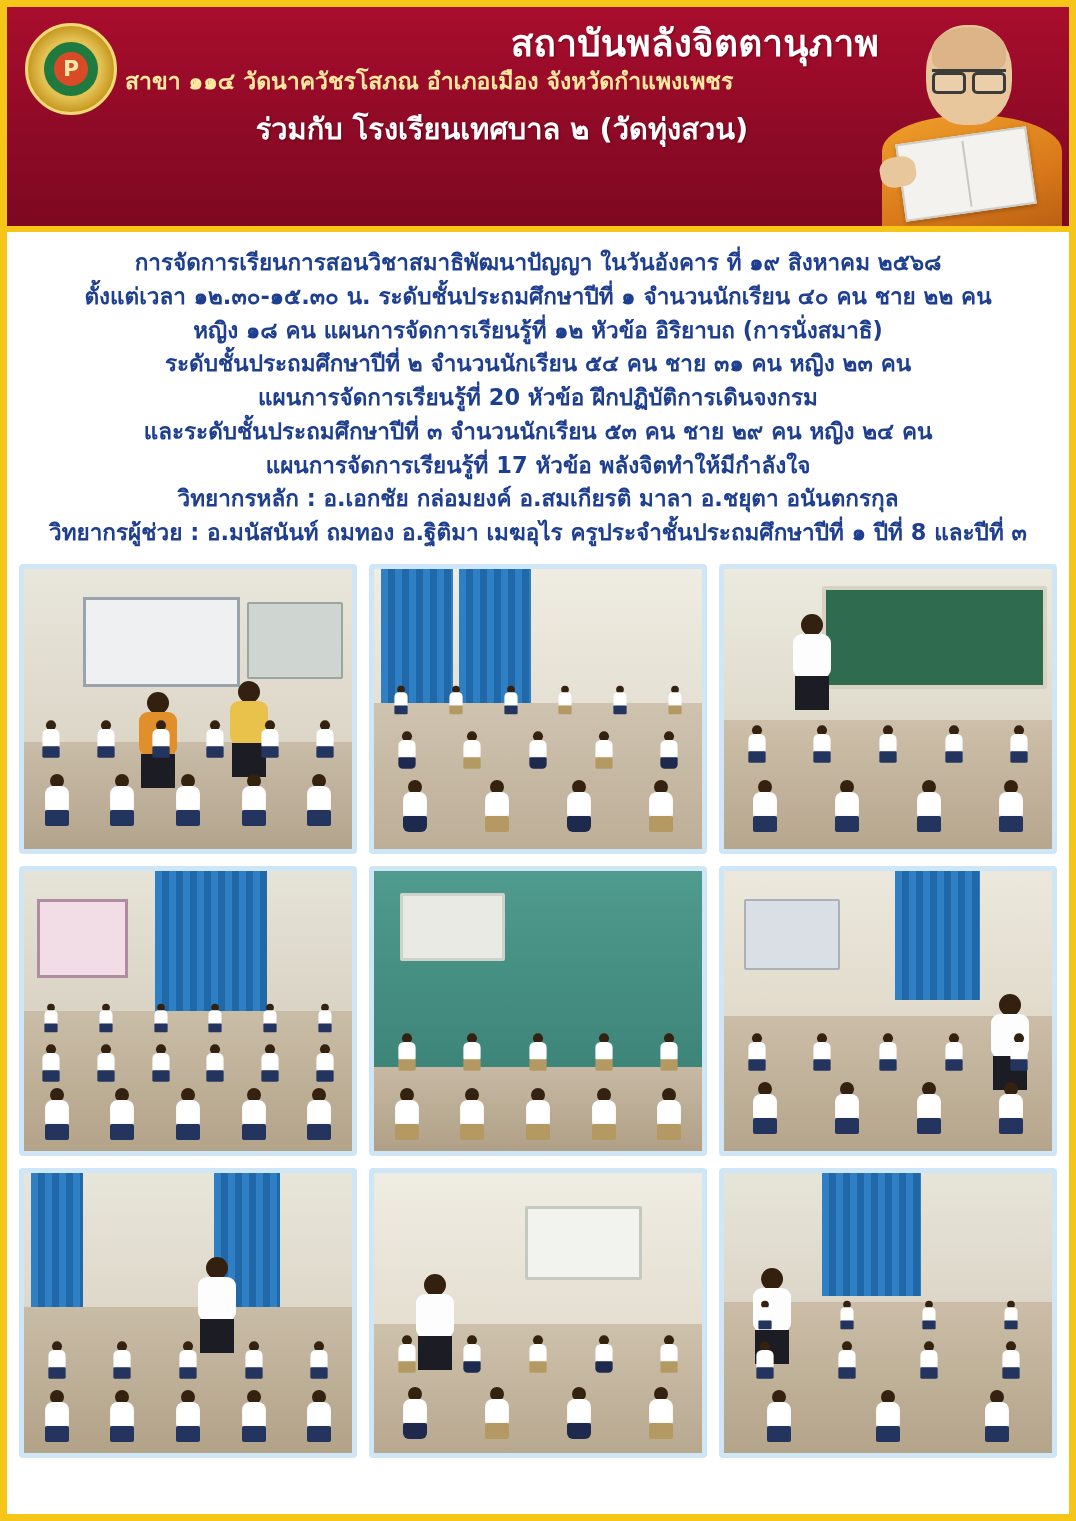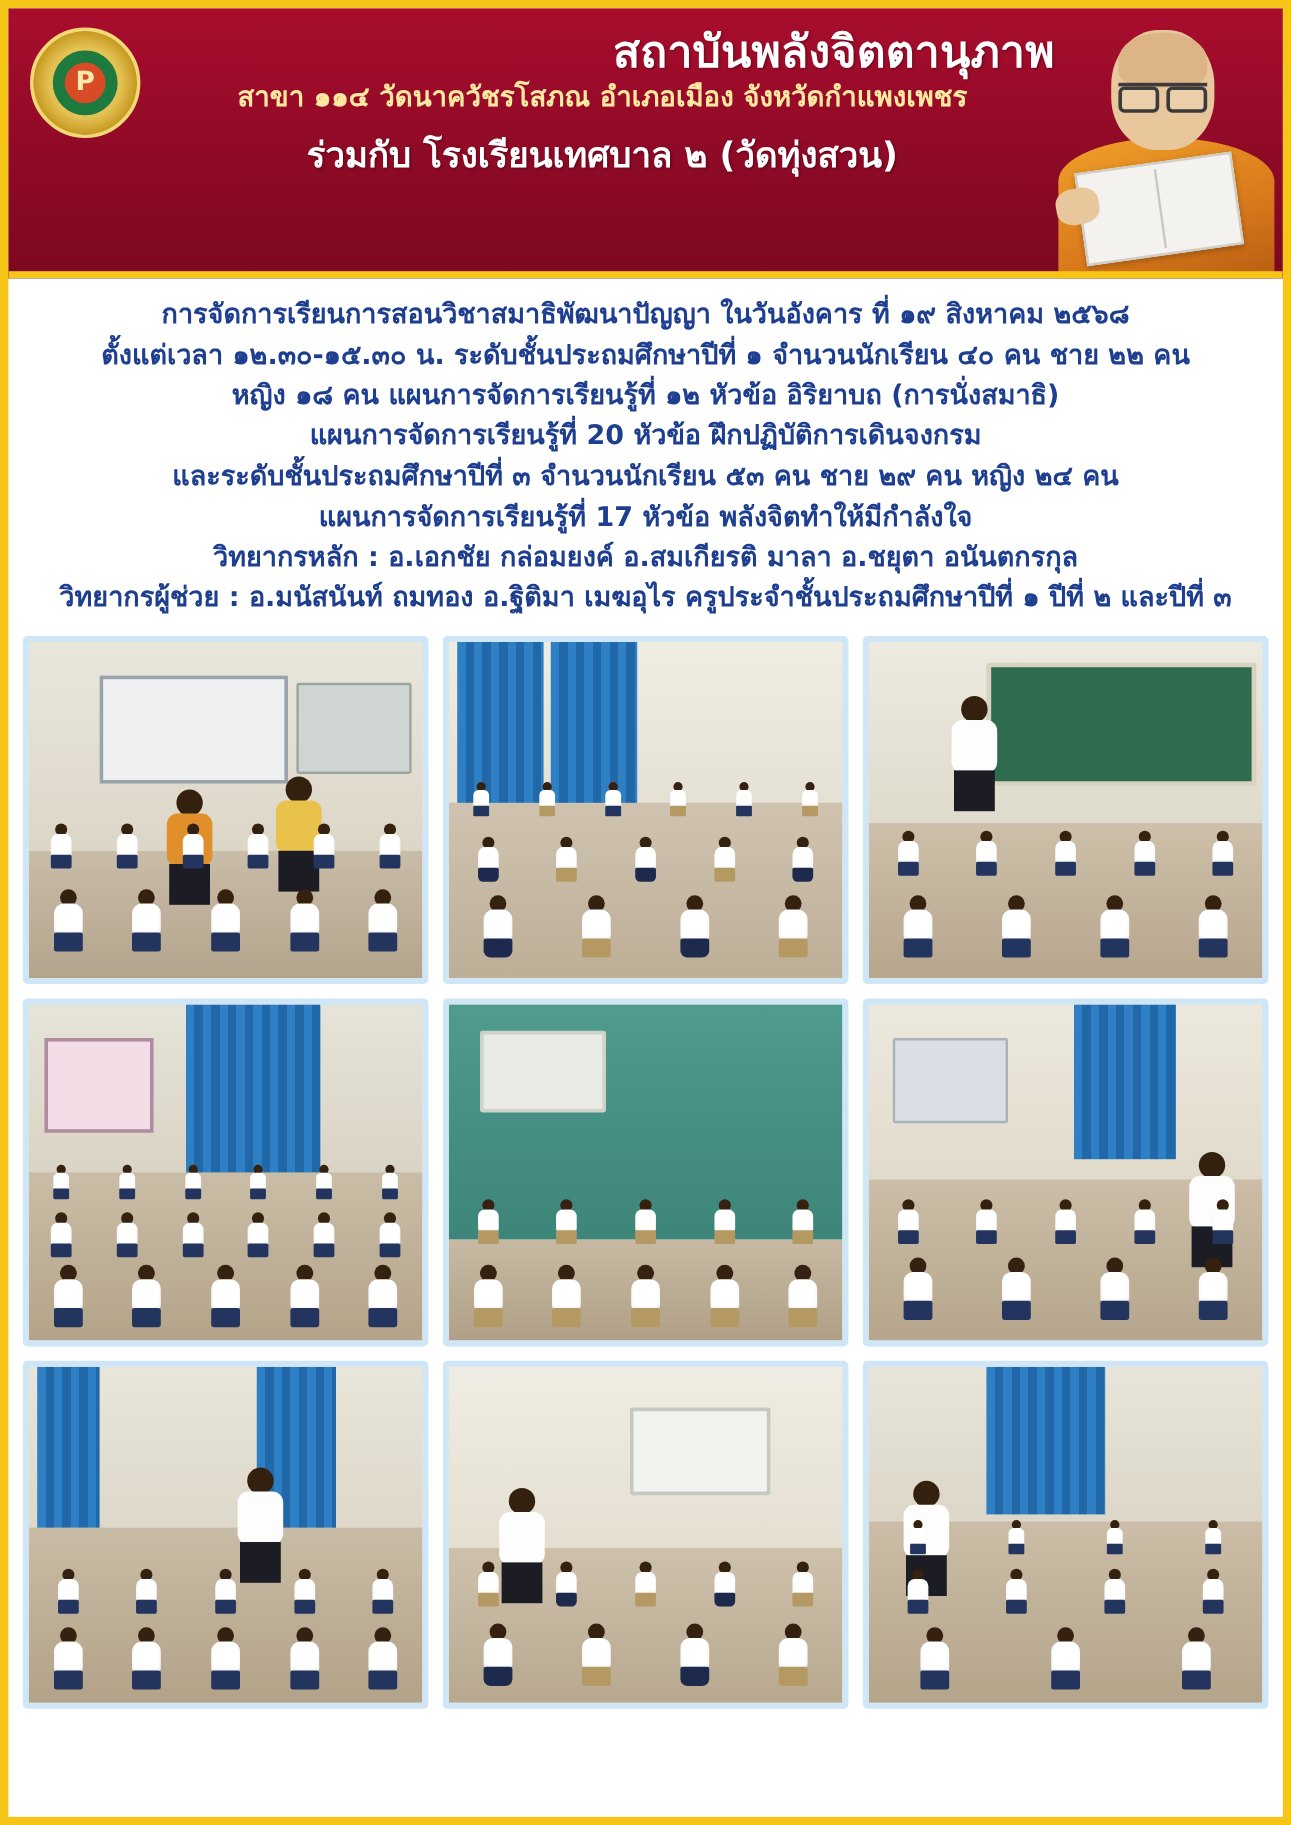--- a/index.html
+++ b/index.html
@@ -110,21 +110,21 @@
     line-height: 1.15;
     margin-top: 2px;
     text-align: left;
     text-shadow: 1px 1px 2px rgba(0,0,0,.35);
   }
   .bt-line3 {
     font-size: 23px;
     color: #ffe9a0;
     line-height: 1.2;
     margin-top: 4px;
-    text-align: center;
+    text-align: left;
     font-weight: bold;
   }
   .bt-line4 {
     font-size: 29px;
     color: #ffffff;
     font-weight: bold;
     margin-top: 10px;
     text-align: center;
     text-shadow: 1px 1px 2px rgba(0,0,0,.35);
   }
@@ -377,25 +377,26 @@
       <div class="book"></div>
       <div class="hand"></div>
       <span class="sr">พระอาจารย์</span>
     </div>
   </div>
 
   <div class="body-text">
     <p>การจัดการเรียนการสอนวิชาสมาธิพัฒนาปัญญา ในวันอังคาร ที่ ๑๙ สิงหาคม ๒๕๖๘</p>
     <p>ตั้งแต่เวลา ๑๒.๓๐-๑๕.๓๐ น. ระดับชั้นประถมศึกษาปีที่ ๑ จำนวนนักเรียน ๔๐ คน ชาย ๒๒ คน</p>
     <p>หญิง ๑๘ คน แผนการจัดการเรียนรู้ที่ ๑๒ หัวข้อ อิริยาบถ (การนั่งสมาธิ)</p>
+    <p>ระดับชั้นประถมศึกษาปีที่ ๒ จำนวนนักเรียน ๕๔ คน ชาย ๓๑ คน หญิง ๒๓ คน</p>
     <p>แผนการจัดการเรียนรู้ที่ 20 หัวข้อ ฝึกปฏิบัติการเดินจงกรม</p>
     <p>และระดับชั้นประถมศึกษาปีที่ ๓ จำนวนนักเรียน ๕๓ คน ชาย ๒๙ คน หญิง ๒๔ คน</p>
     <p>แผนการจัดการเรียนรู้ที่ 17 หัวข้อ พลังจิตทำให้มีกำลังใจ</p>
     <p>วิทยากรหลัก : อ.เอกชัย กล่อมยงค์ อ.สมเกียรติ มาลา อ.ชยุตา อนันตกรกุล</p>
-    <p>วิทยากรผู้ช่วย : อ.มนัสนันท์ ถมทอง อ.ฐิติมา เมฆอุไร ครูประจำชั้นประถมศึกษาปีที่ ๑ ปีที่ ๒ และปีที่ ๓</p>
+    <p>วิทยากรผู้ช่วย : อ.มนัสนันท์ ถมทอง อ.ฐิติมา เมฆอุไร ครูประจำชั้นประถมศึกษาปีที่ ๑ ปีที่ 8 และปีที่ ๓</p>
   </div>
 
   <div class="grid">
 
     <div class="photo">
       <div class="scene">
         <div class="wall" style="background:linear-gradient(180deg,#e9e6dc 0%,#dcd6c7 100%)"></div>
         <div class="screen" style="left:18%;top:10%;width:46%;height:30%;"></div>
         <div class="board" style="left:68%;top:12%;width:28%;height:26%;background:#cfd6d2;border:2px solid #9aa6a0;"></div>
         <div class="floor" style="background:linear-gradient(180deg,#c9bca8 0%,#b3a48c 100%)"></div>

